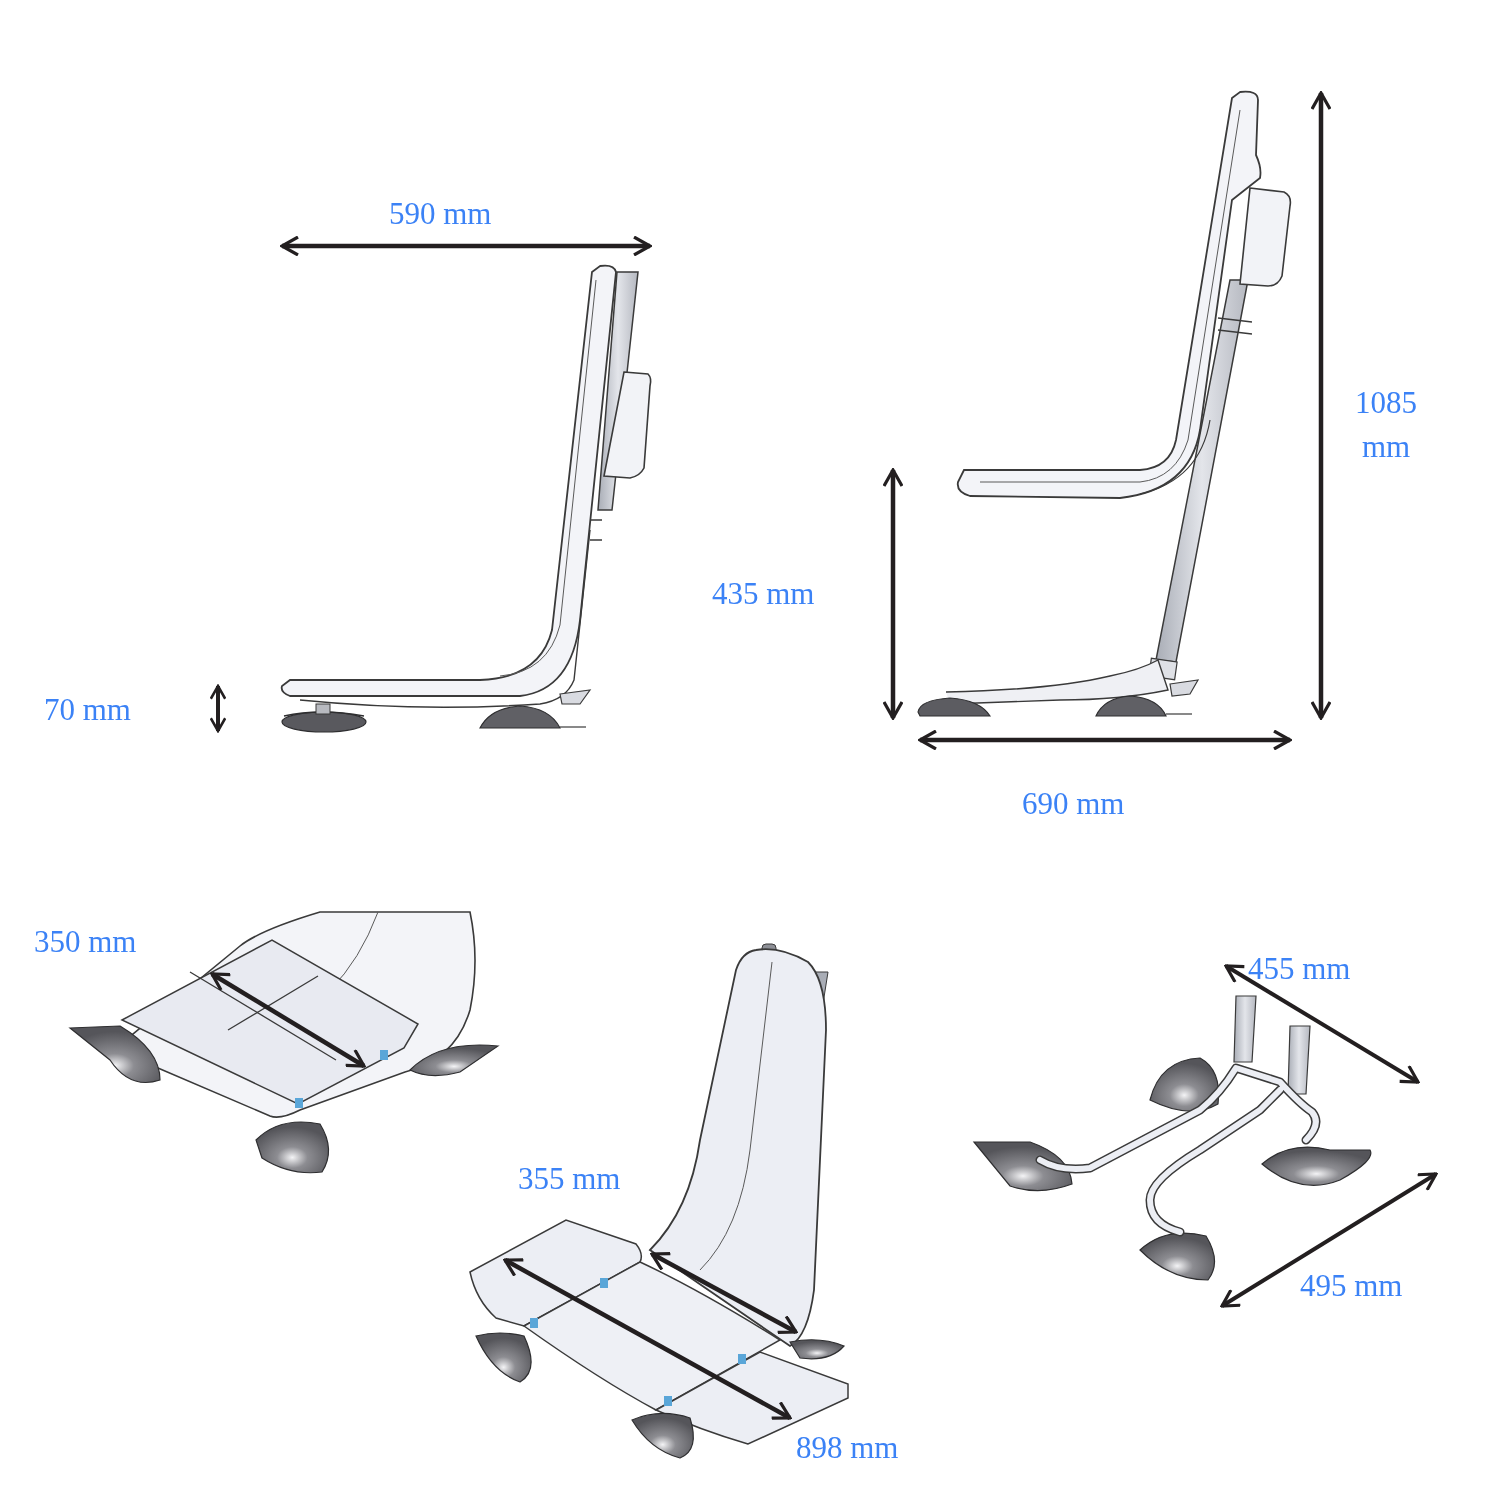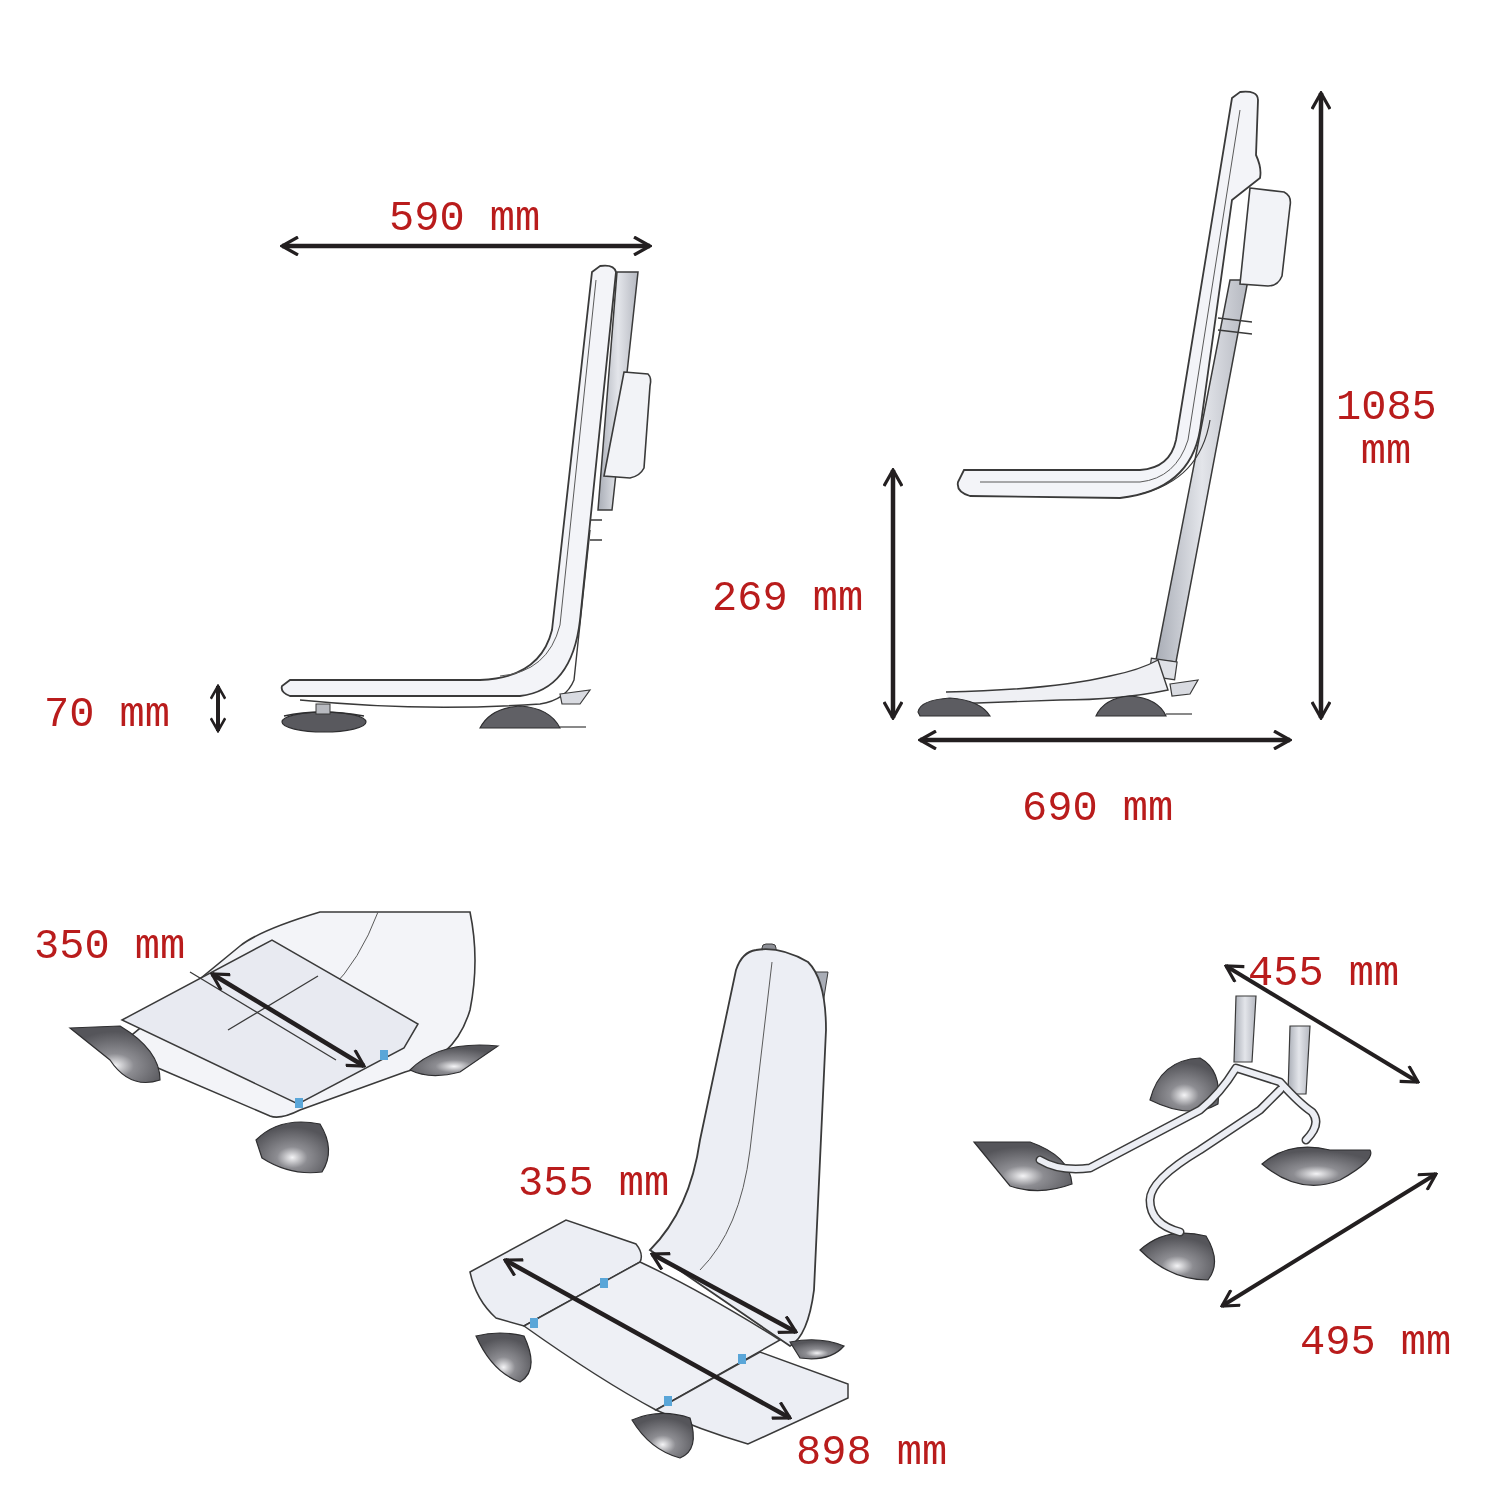--- a/index.html
+++ b/index.html
@@ -1,17 +1,17 @@
 <!DOCTYPE html>
 <html><head>
 <meta charset="utf-8">
 <style>
   html, body { margin:0; padding:0; background:#ffffff; }
   body { width:1493px; height:1493px; position:relative; overflow:hidden; font-family:"Liberation Sans", sans-serif; color:#231f20; }
-  .label { position:absolute; font-family:Liberation Mono, monospace; font-size:42px; color:#b91c1c; white-space:nowrap; line-height:1; }
+  .label { position:absolute; font-family:Liberation Serif, serif; font-size:31px; color:#3b82f6; white-space:nowrap; line-height:1; }
   .label.c { text-align:center; }
   svg.layer { position:absolute; left:0; top:0; }
 </style>
 </head>
 <body>
 
 <svg class="layer" width="1493" height="1493" viewBox="0 0 1493 1493">
   <defs>
     <marker id="ah" viewBox="0 0 20 20" refX="18" refY="10" markerWidth="20" markerHeight="20" markerUnits="userSpaceOnUse" orient="auto-start-reverse">
       <path d="M2,1 L18,10 L2,19" fill="none" stroke="#231f20" stroke-width="3.2"></path>
@@ -143,22 +143,22 @@
 
     <line x1="1222" y1="1306" x2="1436" y2="1174" stroke="#231f20" stroke-width="4" marker-start="url(#ah)" marker-end="url(#ah)"></line>
   </g>
 </svg>
 
 <div class="label" style="left:389px; top:198px;">590 mm</div>
 <div class="label" style="left:44px; top:694px;">70 mm</div>
 
 <div class="label c" style="left:1336px; top:387px; width:100px;">1085</div>
 <div class="label c" style="left:1336px; top:431px; width:100px;">mm</div>
-<div class="label" style="left:712px; top:578px;">269 mm</div>
+<div class="label" style="left:712px; top:578px;">435 mm</div>
 <div class="label" style="left:1022px; top:788px;">690 mm</div>
 
 <div class="label" style="left:34px; top:926px;">350 mm</div>
 
 <div class="label" style="left:518px; top:1163px;">355 mm</div>
 <div class="label" style="left:796px; top:1432px;">898 mm</div>
 
 <div class="label" style="left:1248px; top:953px;">455 mm</div>
-<div class="label" style="left:1300px; top:1322px;">495 mm</div>
+<div class="label" style="left:1300px; top:1270px;">495 mm</div>
 
 </body></html>

